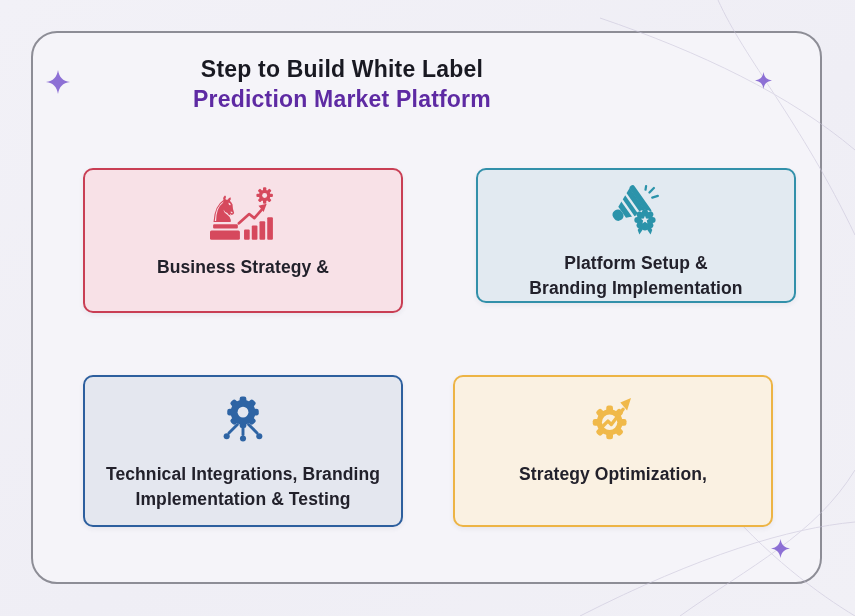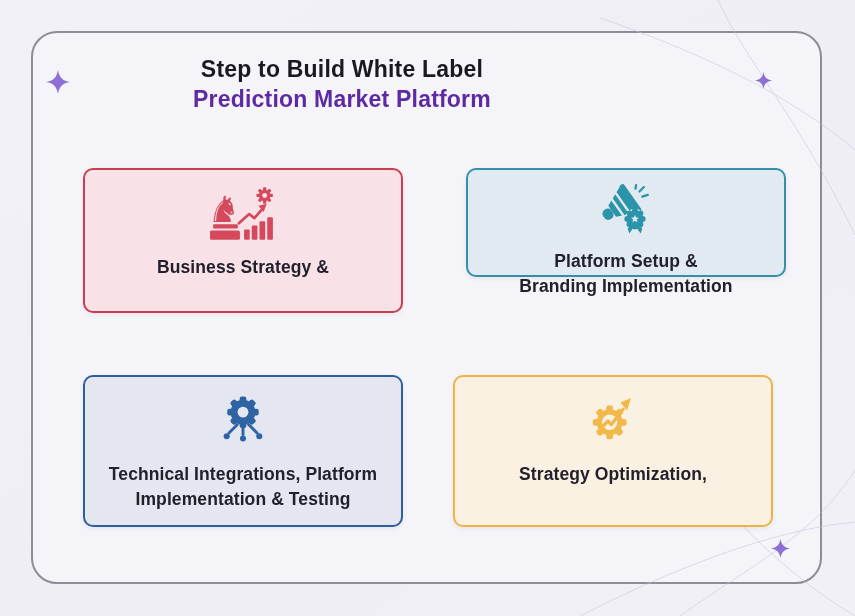--- a/index.html
+++ b/index.html
@@ -17,21 +17,21 @@
   .sparkle{position:absolute;z-index:2;pointer-events:none;}
   .title-block{position:absolute;left:0;top:54px;width:684px;text-align:center;z-index:3;}
   .title-block .t1{font-size:23px;line-height:30px;font-weight:700;color:#191922;letter-spacing:.2px;}
   .title-block .t2{font-size:23px;line-height:30px;font-weight:700;color:#5e2aa3;letter-spacing:.2px;}
   .card{
     position:absolute;width:320px;border-radius:10px;border:2px solid;
     box-sizing:border-box;display:flex;flex-direction:column;align-items:center;
     padding-top:14px;z-index:3;box-shadow:0 2px 5px rgba(60,50,90,0.07);
   }
   .card-1{left:83px;top:168px;height:145px;background:#f8e1e7;border-color:#c93e54;}
-  .card-2{left:466px;top:168px;height:109px;background:#e2eaf1;border-color:#3290aa;}
+  .card-2{left:476px;top:168px;height:135px;background:#e2eaf1;border-color:#3290aa;}
   .card-3{left:83px;top:375px;height:152px;background:#e4e7ef;border-color:#2d5f9e;}
   .card-4{left:453px;top:375px;height:152px;background:#faf1e2;border-color:#edb445;}
   .card-icon{height:58px;display:flex;align-items:center;justify-content:center;}
   .card-label{margin-top:13px;text-align:center;font-size:17.5px;line-height:25px;
     font-weight:700;color:#22212b;letter-spacing:.1px;}
   .ln{display:block;text-align:center;}
 </style>
 </head>
 <body>
 
@@ -160,21 +160,21 @@
           <line x1="29" y1="27" x2="36.5" y2="34.5"></line>
         </g>
         <g fill="#2e64a4">
           <circle cx="24" cy="39.5" r="2.7"></circle>
           <circle cx="9.5" cy="37.5" r="2.7"></circle>
           <circle cx="38.5" cy="37.5" r="2.7"></circle>
         </g>
       </svg>
     </div>
     <div class="card-label">
-      <span class="ln">Technical Integrations, Platform</span>
+      <span class="ln">Technical Integrations, Branding</span>
       <span class="ln">Implementation &amp; Testing</span>
     </div>
   </div>
 
   <div class="card card-4">
     <div class="card-icon">
       <svg width="54" height="52" viewBox="0 0 48 46">
         <g fill="#f0b94a">
           <rect x="18" y="10" width="6" height="8" rx="2"></rect>
           <rect x="18" y="10" width="6" height="8" rx="2" transform="rotate(45 21 25)"></rect>

